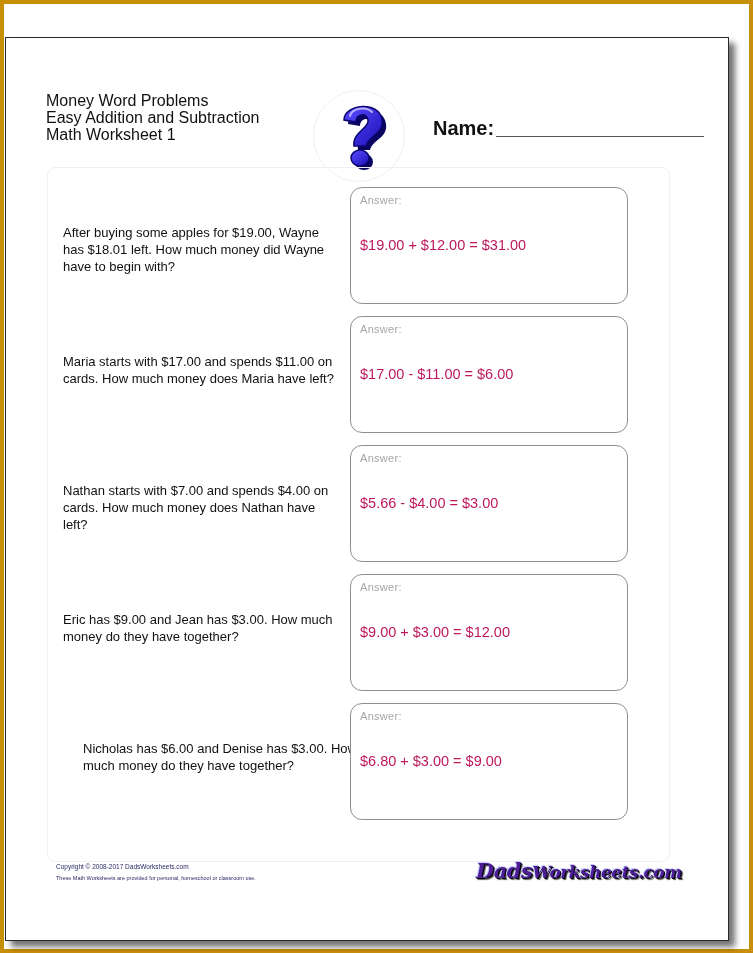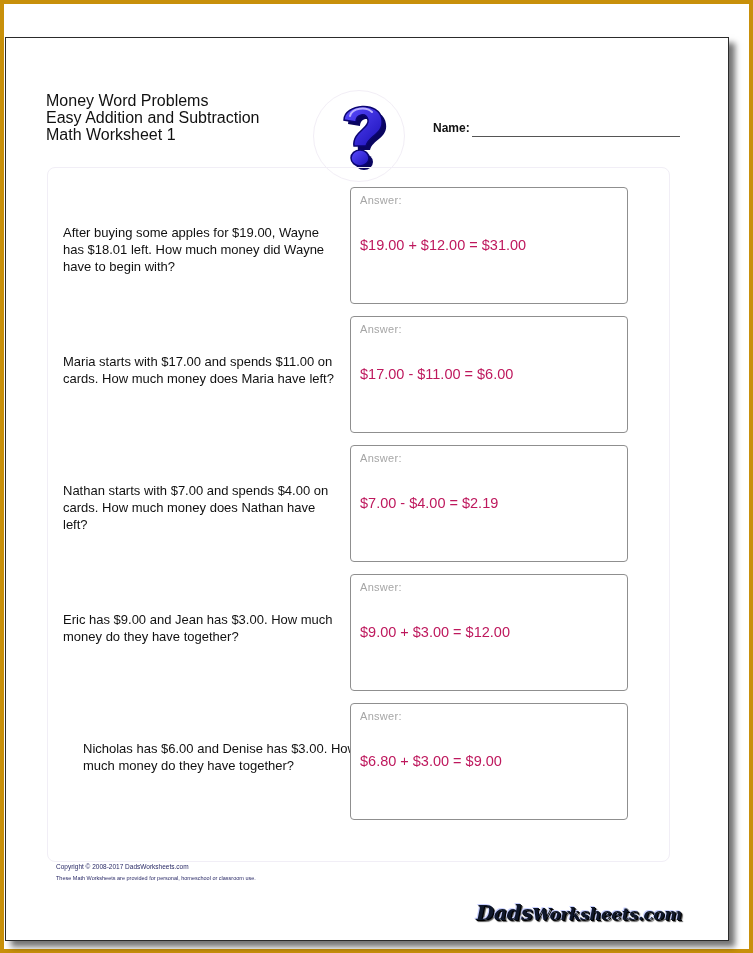--- a/index.html
+++ b/index.html
@@ -32,57 +32,57 @@
     background: #fff;
   }
   .logo-q {
     position: absolute; left: 330px; top: 96px; width: 60px; height: 80px;
   }
   .name-wrap {
     position: absolute; left: 433px; top: 119px;
     display: flex; align-items: flex-end;
   }
   .name-label {
-    font-weight: bold; font-size: 12px; color: #111; line-height: 18px;
+    font-weight: bold; font-size: 20px; color: #111; line-height: 18px;
   }
   .name-line {
     width: 208px; border-bottom: 1.5px solid #555; height: 14px; margin-left: 2px;
   }
   .panel {
     position: absolute; left: 47px; top: 167px; width: 621px; height: 693px;
     border: 1px solid #f1eef6; border-radius: 8px;
   }
   .question {
     position: absolute; left: 63px; width: 275px;
     font-size: 13px; line-height: 17px; color: #111;
   }
   .answer-box {
     position: absolute; left: 350px; width: 276px; height: 115px;
-    border: 1px solid #8f8f8f; border-radius: 4px; background: #fff;
+    border: 1px solid #8f8f8f; border-radius: 12px; background: #fff;
   }
   .answer-label {
     position: absolute; left: 9px; top: 6px;
     font-size: 11px; color: #a6a6a6; letter-spacing: 0.3px;
   }
   .answer-text {
     position: absolute; left: 9px; top: 49px;
     font-size: 14.5px; color: #be185d; white-space: nowrap;
   }
   .footer-copy {
     position: absolute; left: 56px; top: 863px;
     font-size: 6.5px; color: #2a2a66; white-space: nowrap;
   }
   .footer-note {
     position: absolute; left: 56px; top: 875px;
     font-size: 5.5px; color: #2a2a66; white-space: nowrap;
   }
   .brand {
-    position: absolute; left: 476px; top: 900px;
+    position: absolute; left: 476px; top: 858px;
     font-family: "DejaVu Serif", serif; font-style: italic; font-weight: bold;
-    font-size: 21px; color: #0f172a; letter-spacing: -0.5px;
+    font-size: 21px; color: #4c1d95; letter-spacing: -0.5px;
     text-shadow: 1px 1px 0 #000, -1px -1px 0 #c9d0ff, 2px 2px 1px #555;
     white-space: nowrap;
   }
   .brand .w { font-size: 17px; }
 </style>
 </head>
 <body>
 
 <div class="frame-inner"></div>
 
@@ -124,21 +124,21 @@
 
 <div class="question" style="top:353px;">Maria starts with $17.00 and spends $11.00 on cards. How much money does Maria have left?</div>
 <div class="answer-box" style="top:316px;">
   <span class="answer-label">Answer:</span>
   <span class="answer-text">$17.00 - $11.00 = $6.00</span>
 </div>
 
 <div class="question" style="top:482px;">Nathan starts with $7.00 and spends $4.00 on cards. How much money does Nathan have left?</div>
 <div class="answer-box" style="top:445px;">
   <span class="answer-label">Answer:</span>
-  <span class="answer-text">$7.00 - $4.00 = $2.19</span>
+  <span class="answer-text">$5.66 - $4.00 = $3.00</span>
 </div>
 
 <div class="question" style="top:611px;">Eric has $9.00 and Jean has $3.00. How much money do they have together?</div>
 <div class="answer-box" style="top:574px;">
   <span class="answer-label">Answer:</span>
   <span class="answer-text">$9.00 + $3.00 = $12.00</span>
 </div>
 
 <div class="question" style="top:740px;margin-left:20px;">Nicholas has $6.00 and Denise has $3.00. How much money do they have together?</div>
 <div class="answer-box" style="top:703px;">

